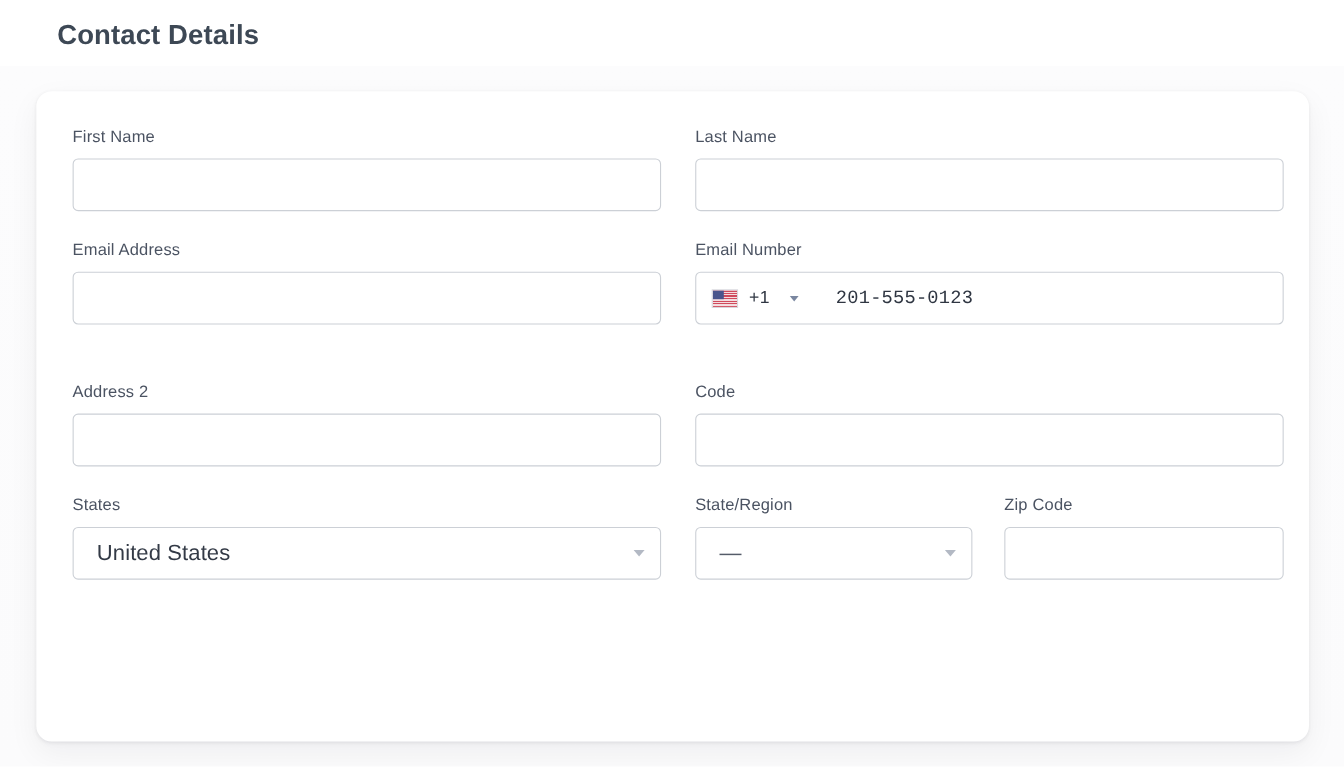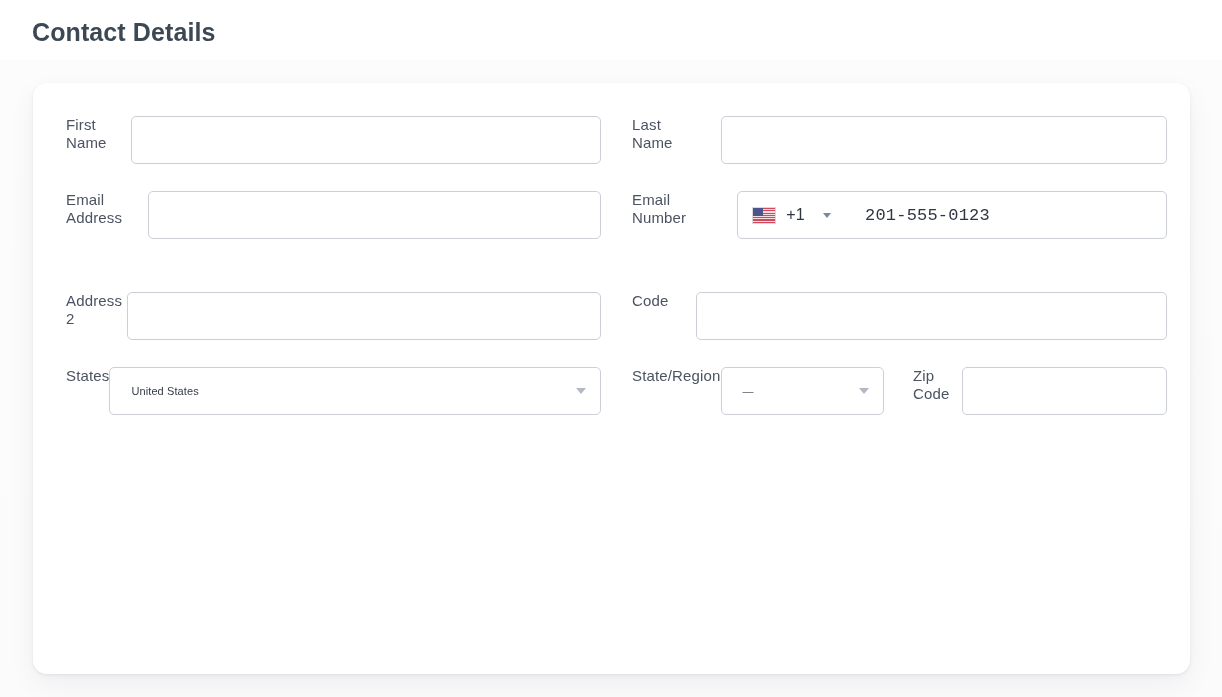--- a/index.html
+++ b/index.html
@@ -14,21 +14,21 @@
     overflow: hidden;
   }
   .page {
     position: relative;
     width: 1222px;
     height: 697px;
     background: linear-gradient(180deg, #ffffff 0%, #ffffff 60px, #fcfcfd 60px, #fbfbfc 100%);
   }
   .page-title {
     position: absolute;
-    left: 32px;
+    left: 52px;
     top: 18px;
     font-size: 25px;
     font-weight: bold;
     color: #3d4855;
     letter-spacing: 0.1px;
   }
   .card {
     position: absolute;
     left: 33px;
     top: 83px;
@@ -45,29 +45,29 @@
     left: 33px;
     top: 33px;
     width: 1101px;
   }
   .row {
     display: flex;
     margin-bottom: 1px;
   }
   .field {
     display: flex;
-    flex-direction: row;
+    flex-direction: column;
+    justify-content: flex-end;
   }
   .col-left {
     width: 535px;
     margin-right: 31px;
   }
   .col-right {
     width: 535px;
-    gap: 28px;
   }
   .col-state {
     width: 252px;
     margin-right: 29px;
   }
   .col-zip {
     width: 254px;
   }
   .label {
     font-size: 15px;
@@ -103,21 +103,21 @@
   .select-box {
     box-sizing: border-box;
     width: 100%;
     height: 48px;
     border: 1px solid #ccd0d6;
     border-radius: 5px;
     background: #ffffff;
     display: flex;
     align-items: center;
     padding: 0 30px 0 21px;
-    font-size: 11px;
+    font-size: 20px;
     color: #333a46;
     letter-spacing: 0.1px;
   }
   .select-arrow {
     position: absolute;
     right: 15px;
     top: 50%;
     transform: translateY(-50%);
     width: 0;
     height: 0;

